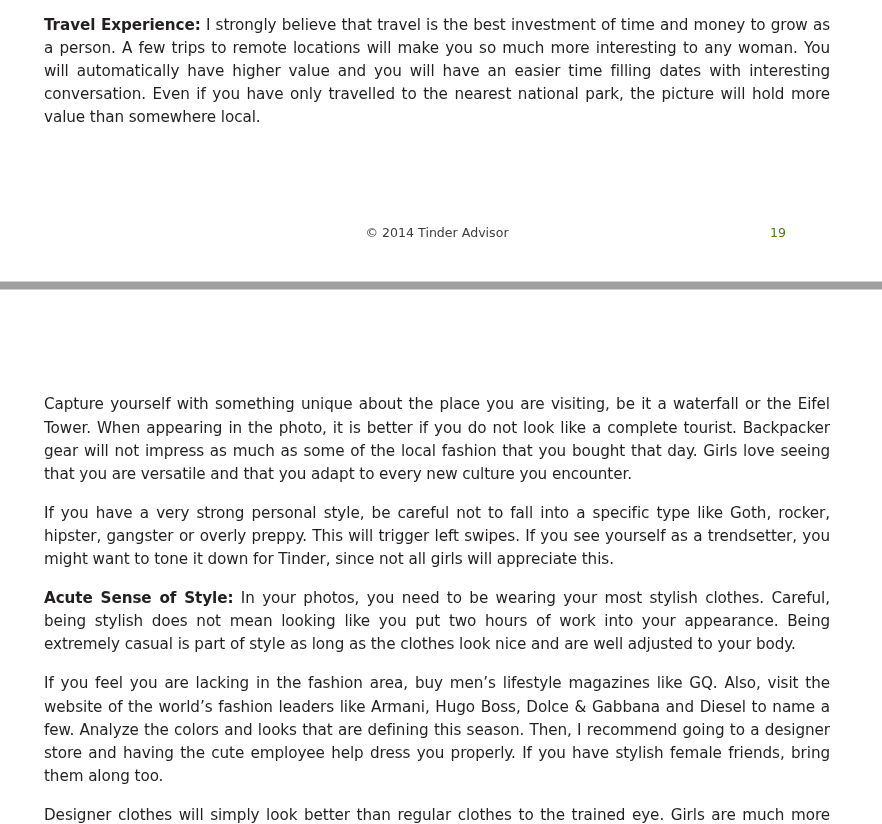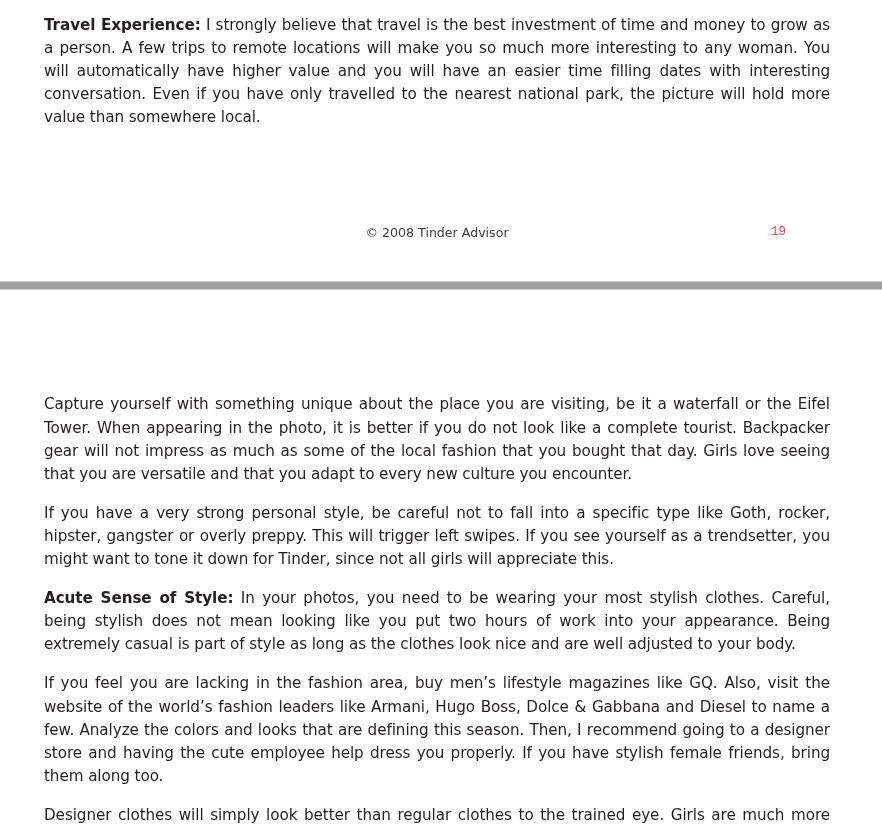--- a/index.html
+++ b/index.html
@@ -47,22 +47,21 @@
     text-align: center;
     font-size: 12.6px;
     color: #3c3c3c;
     top: 0;
   }
   .page-number {
     position: absolute;
     right: 44px;
     top: 0;
     font-size: 12.6px;
-    color: #ef4444;
-    font-family: Liberation Mono, monospace;
+    color: #4d7c0f;
   }
   .page-separator {
     width: 882px;
     height: 7px;
     background: #9f9f9f;
     margin-top: 17px;
     box-shadow: 0 1px 0 #cfcfcf, 0 -1px 0 #cfcfcf;
   }
   .page-bottom {
     padding: 0 52px 0 44px;
@@ -73,21 +72,21 @@
 </style>
 </head>
 <body>
 
 <div class="page page-top">
   <p class="para first">
     <span class="lead">Travel Experience:</span><span> I strongly believe that travel is the best investment of time and money to grow as a person.  A few trips to remote locations will make you so much more interesting to any woman.  You will automatically have higher value and you will have an easier time filling dates with interesting conversation.  Even if you have only travelled to the nearest national park, the picture will hold more value than somewhere local.</span>
   </p>
 
   <div class="page-footer">
-    <div class="copyright">© 2008 Tinder Advisor</div>
+    <div class="copyright">© 2014 Tinder Advisor</div>
     <div class="page-number">19</div>
   </div>
 </div>
 
 <div class="page-separator"></div>
 
 <div class="page page-bottom">
   <div class="gap-after-break"></div>
 
   <p class="para">

